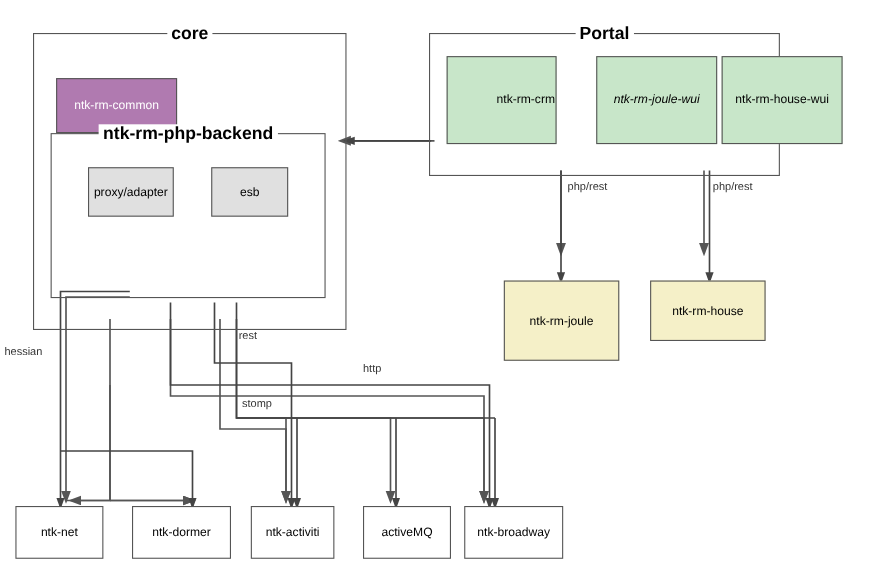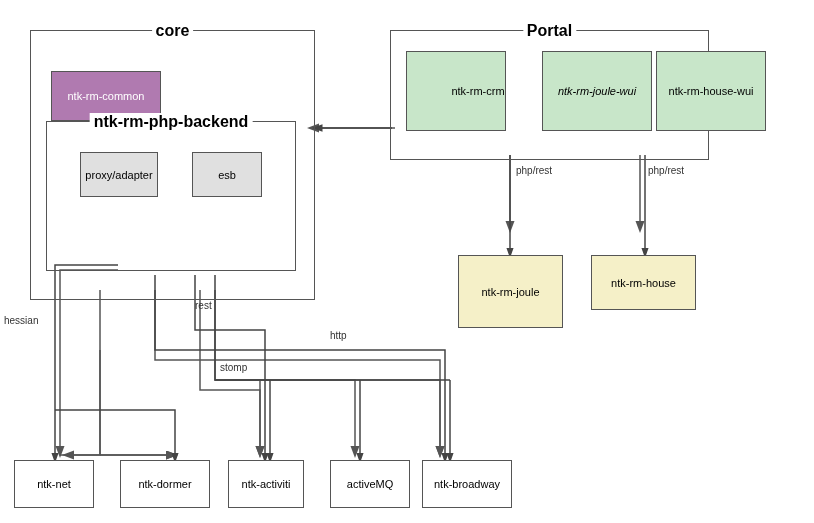--- a/index.html
+++ b/index.html
@@ -187,21 +187,21 @@
   <div class="box yellow-box" style="left:458px; top:255px; width:105px; height:73px;">
     <span>ntk-rm-joule</span>
   </div>
 
   <div class="box yellow-box" style="left:591px; top:255px; width:105px; height:55px;">
     <span>ntk-rm-house</span>
   </div>
 
   <div class="label" style="left:4px; top:315px;">hessian</div>
 
-  <div class="label" style="left:195px; top:300px;">rest</div>
+  <div class="label" style="left:195px; top:300px;padding-left:22px;">rest</div>
 
   <div class="label" style="left:330px; top:330px;text-align:right;">http</div>
 
   <div class="label" style="left:220px; top:362px;">stomp</div>
 
   <div class="box" style="left:14px; top:460px; width:80px; height:48px;">
     <span>ntk-net</span>
   </div>
 
   <div class="box" style="left:120px; top:460px; width:90px; height:48px;">

